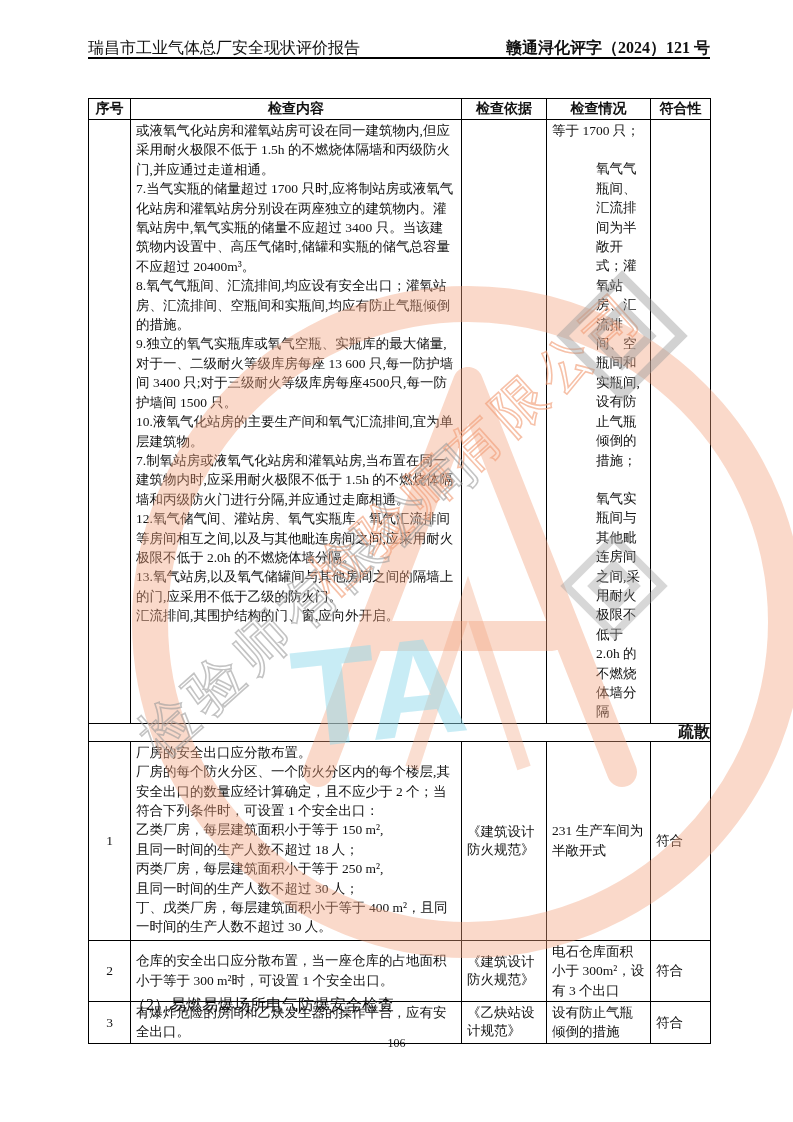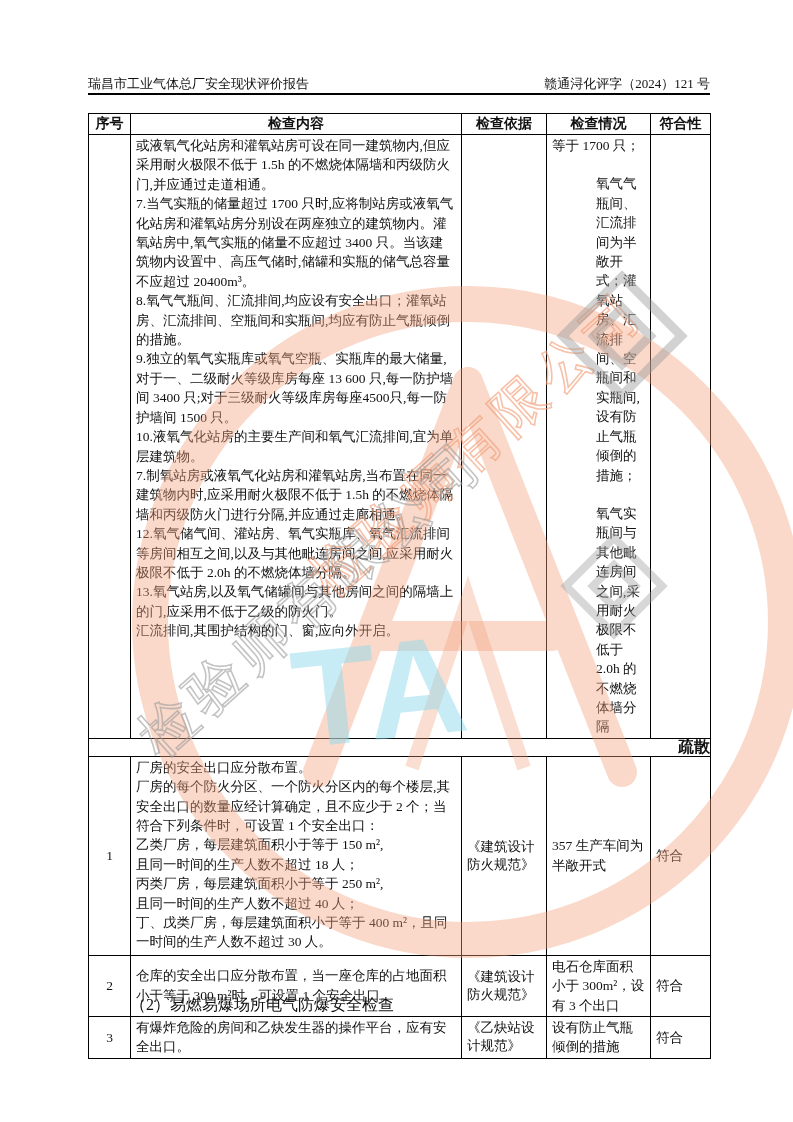--- a/index.html
+++ b/index.html
@@ -4,29 +4,29 @@
 <style>
   html,body{margin:0;padding:0;background:#e8e8e8;}
   .page{
     position:relative;width:793px;height:1122px;background:#ffffff;
     margin:0 auto;overflow:hidden;
     font-family:"Liberation Serif","DejaVu Serif",serif;
     color:#111;
   }
   
   .header{
-    position:absolute;left:88px;top:60px;width:622px;
+    position:absolute;left:88px;top:40px;width:622px;
     display:flex;justify-content:space-between;align-items:flex-end;
     border-bottom:2px solid #000;padding-bottom:2px;
-    font-size:13px;line-height:15px;gap:18px;
+    font-size:16px;line-height:15px;gap:18px;
   }
-  .header .right{font-weight:normal;margin-top:16px;}
+  .header .right{font-weight:bold;}
   
   .doc-table{
-    position:absolute;left:88px;top:113px;width:622px;
+    position:absolute;left:88px;top:98px;width:622px;
     border-collapse:collapse;table-layout:fixed;
     font-size:13.5px;line-height:19.4px;
   }
   .doc-table td{border:1px solid #000;padding:1px 5px;vertical-align:top;}
   .c-seq{text-align:center;vertical-align:middle !important;}
   .c-basis{text-align:left;vertical-align:middle !important;line-height:18px;}
   .c-sit{line-height:19.4px;}
   .c-comp{vertical-align:middle !important;}
   .hdr-row td{
     font-weight:bold;font-size:14px;text-align:center;
@@ -101,25 +101,25 @@
       </tr>
 
       <tr class="row-1">
         <td class="c-seq">1</td>
         <td class="c-content">
           <div class="para">厂房的安全出口应分散布置。</div>
           <div class="para">厂房的每个防火分区、一个防火分区内的每个楼层,其安全出口的数量应经计算确定，且不应少于 2 个；当符合下列条件时，可设置 1 个安全出口：</div>
           <div class="para">乙类厂房，每层建筑面积小于等于 150 m²,</div>
           <div class="para">且同一时间的生产人数不超过 18 人；</div>
           <div class="para">丙类厂房，每层建筑面积小于等于 250 m²,</div>
-          <div class="para">且同一时间的生产人数不超过 40 人；</div>
+          <div class="para">且同一时间的生产人数不超过 30 人；</div>
           <div class="para">丁、戊类厂房，每层建筑面积小于等于 400 m²，且同一时间的生产人数不超过 30 人。</div>
         </td>
         <td class="c-basis">《建筑设计防火规范》</td>
-        <td class="c-sit va-mid">357 生产车间为半敞开式</td>
+        <td class="c-sit va-mid">231 生产车间为半敞开式</td>
         <td class="c-comp">符合</td>
       </tr>
 
       <tr>
         <td class="c-seq">2</td>
         <td class="c-content va-mid">仓库的安全出口应分散布置，当一座仓库的占地面积小于等于 300 m²时，可设置 1 个安全出口。</td>
         <td class="c-basis">《建筑设计防火规范》</td>
         <td class="c-sit va-mid">电石仓库面积小于 300m²，设有 3 个出口</td>
         <td class="c-comp">符合</td>
       </tr>
@@ -129,20 +129,21 @@
         <td class="c-content va-mid">有爆炸危险的房间和乙炔发生器的操作平台，应有安全出口。</td>
         <td class="c-basis">《乙炔站设计规范》</td>
         <td class="c-sit va-mid">设有防止气瓶倾倒的措施</td>
         <td class="c-comp">符合</td>
       </tr>
     </tbody>
   </table>
 
   <div class="caption">（2）易燃易爆场所电气防爆安全检查</div>
 
+  <div class="page-num">106</div>
 
   <svg class="wm" viewBox="0 0 793 1122">
 
     <circle cx="468" cy="622" r="318" fill="none" stroke-width="36" opacity="0.40" stroke="#F2A07B"></circle>
 
     <path d="M 468 382 L 318 772 M 468 382 L 622 772 M 380 636 L 552 636" fill="none" stroke-width="30" stroke-linecap="round" opacity="0.40" stroke="#F2A07B"></path>
 
     <path d="M 412 768 L 468 598 L 524 768" fill="none" stroke-width="14" opacity="0.35" stroke="#F2A07B"></path>
 
     <text x="330" y="600" transform="rotate(-42 330 600)" font-size="54" letter-spacing="7" fill="none" stroke-width="1.6" opacity="0.65" font-family="Liberation Serif, serif" stroke="#F2A07B">检验师有限公司</text>

